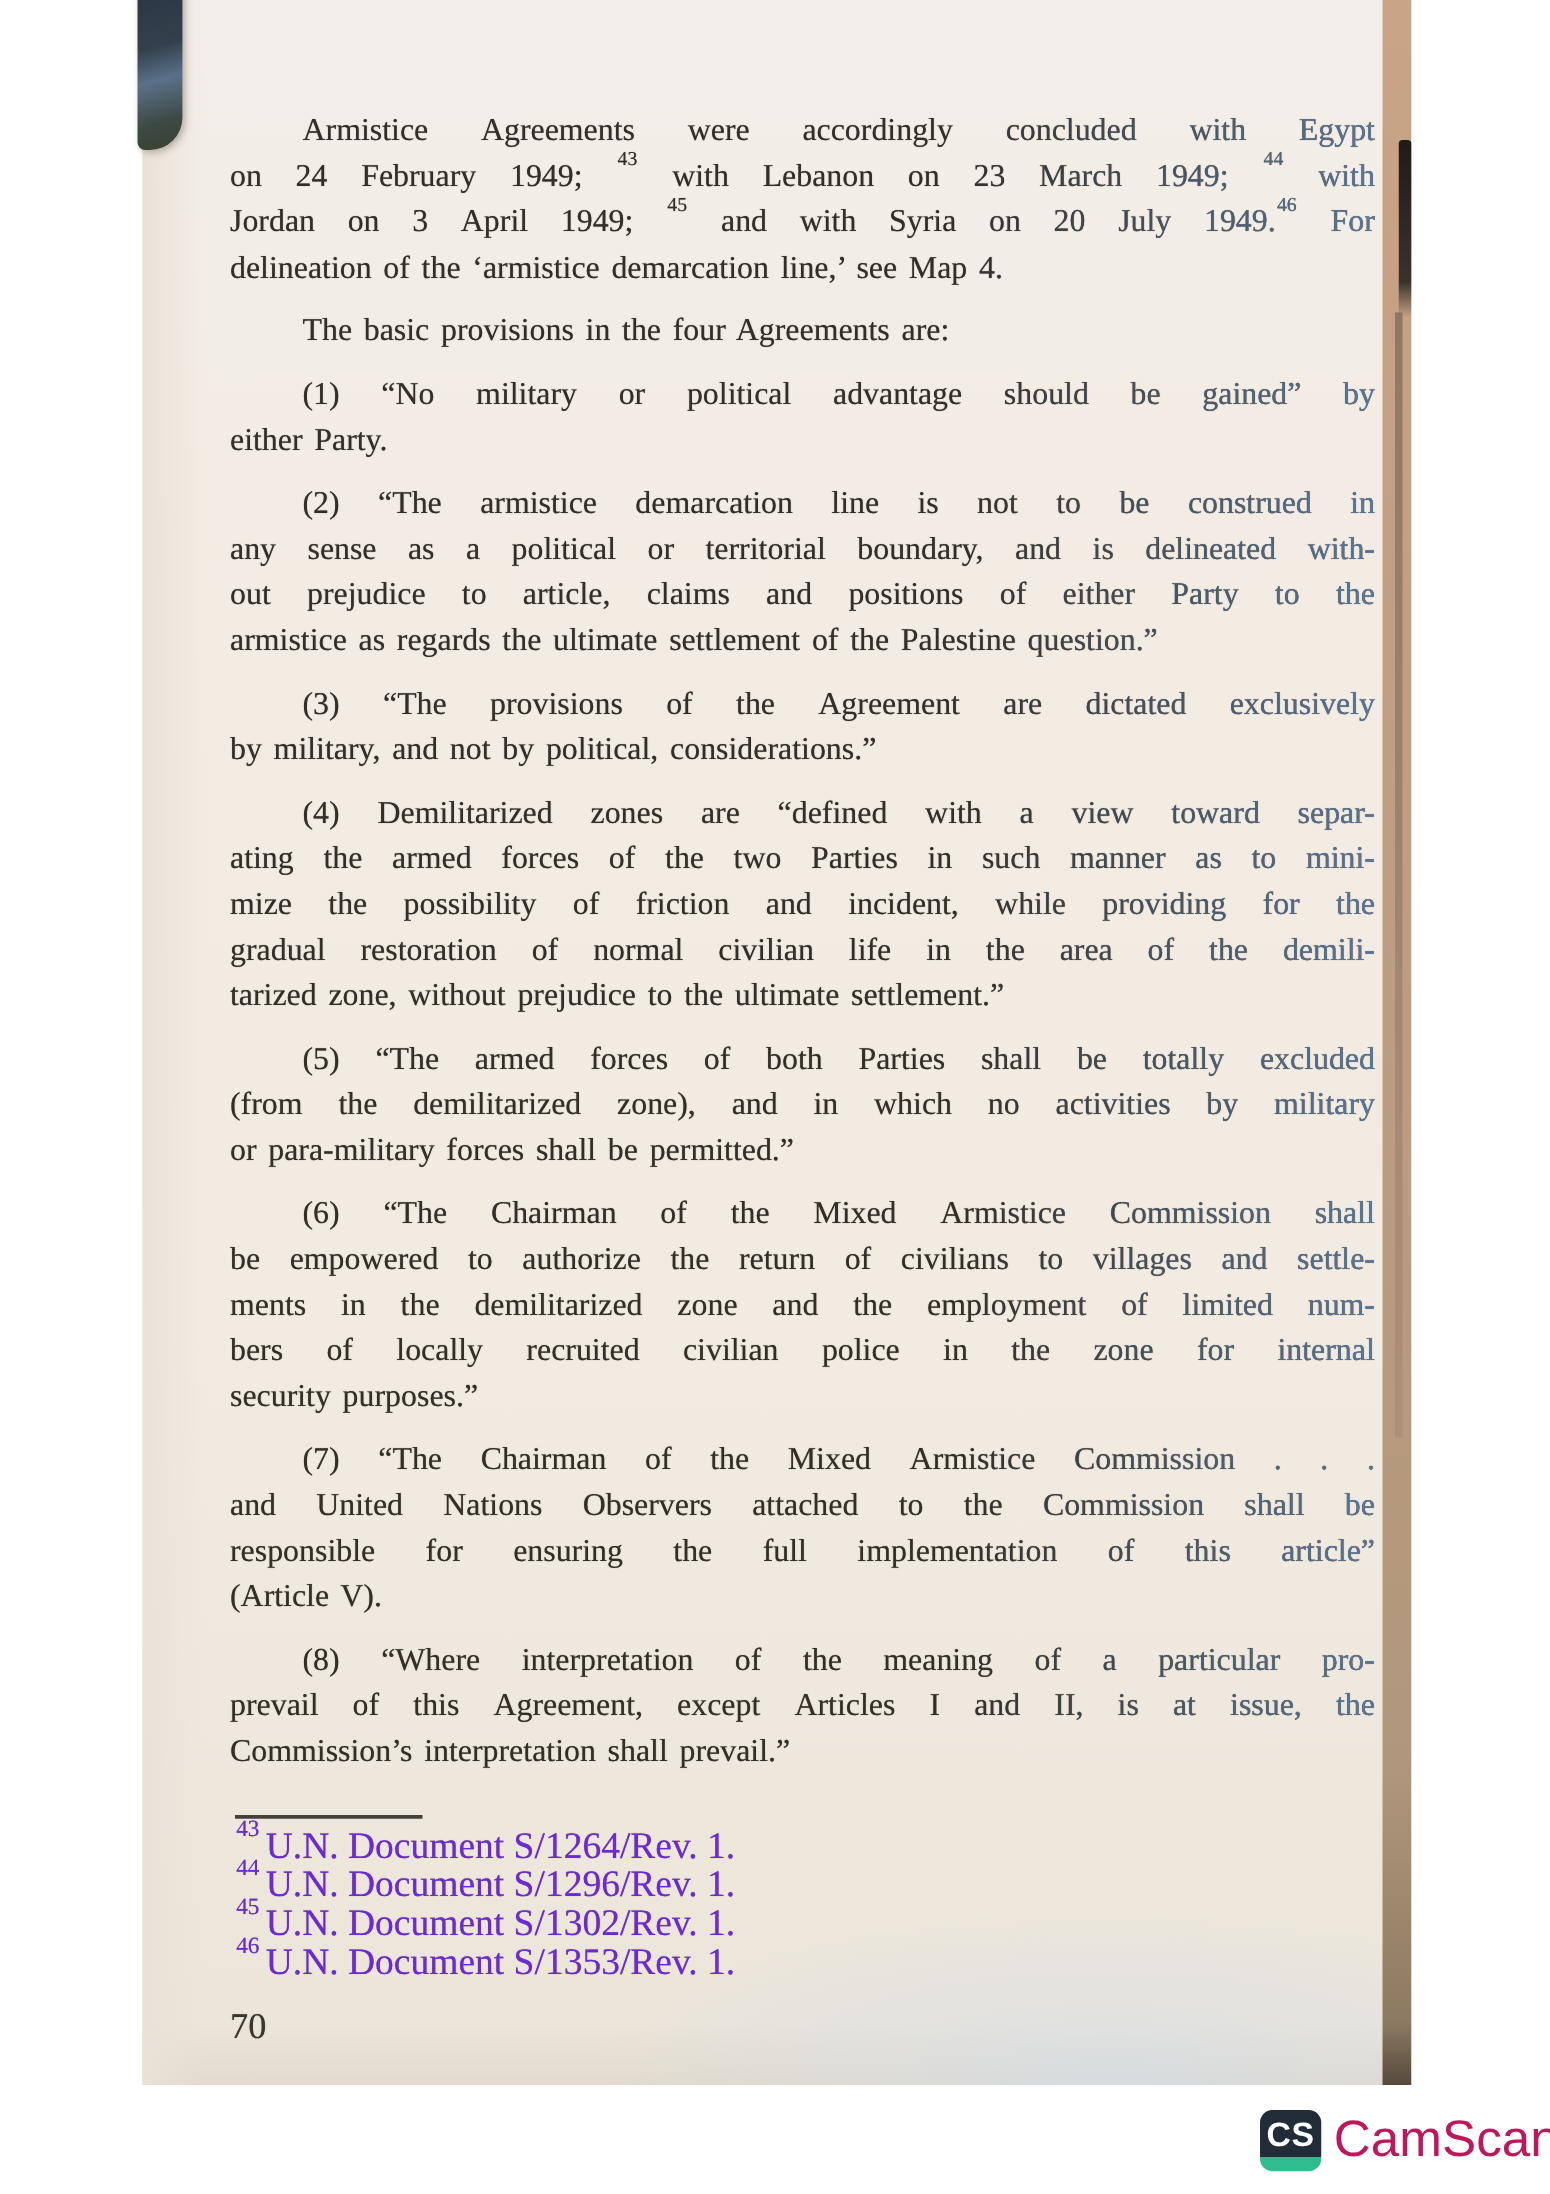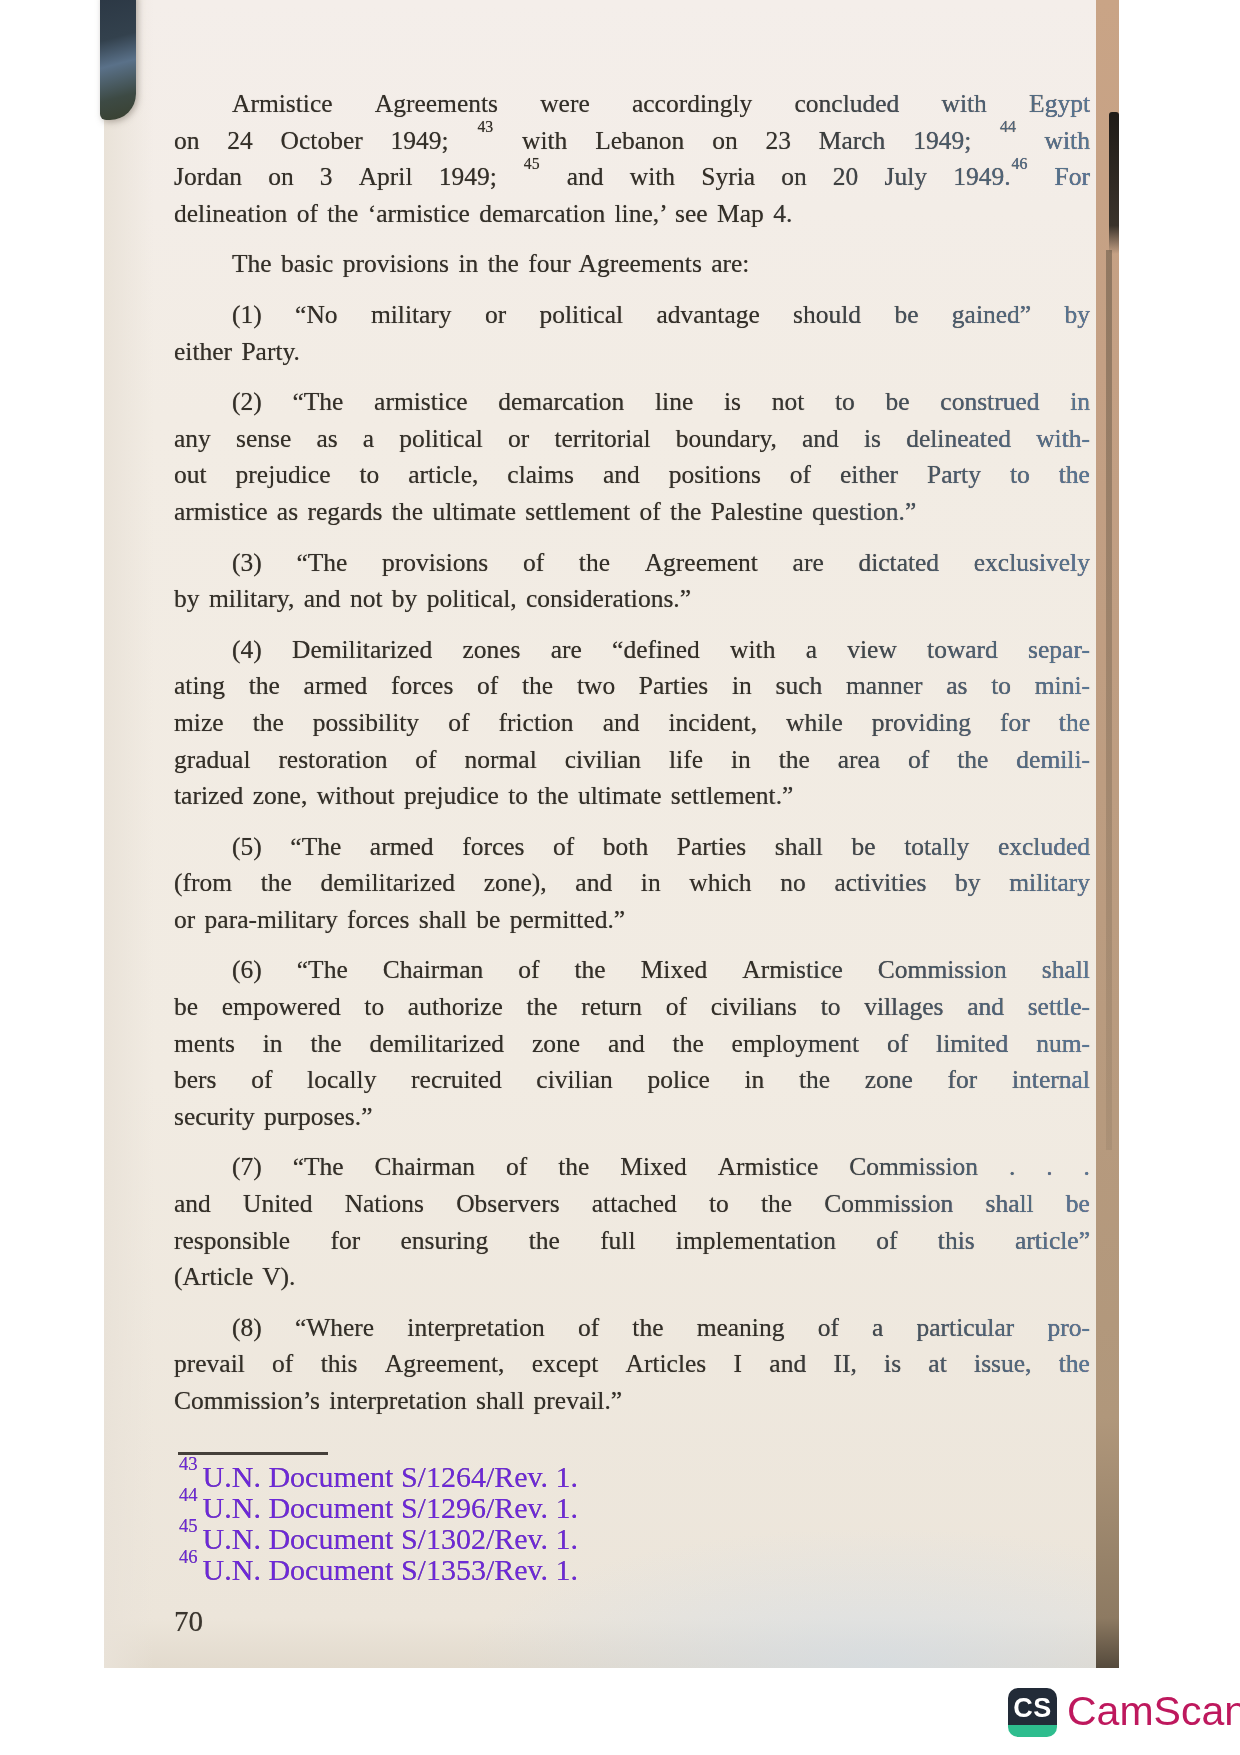--- a/index.html
+++ b/index.html
@@ -4,21 +4,21 @@
 <style>
   html,body{margin:0;padding:0;}
   body{
     width:1240px;height:1755px;
     background:#ffffff;
     position:relative;
     font-family:"Liberation Serif", serif;
     overflow:hidden;
   }
   .photo{
-    position:absolute;left:104px;top:0;width:1015px;height:1668px;
+    position:absolute;left:114px;top:0;width:1015px;height:1668px;
     background:#f1ebe3;
   }
   .paper{
     position:absolute;left:0;top:0;width:992px;height:100%;
     background:
       radial-gradient(60% 12% at 78% 100%, rgba(205,220,236,0.55), rgba(205,220,236,0) 70%),
       linear-gradient(90deg, #e9e2d8 0%, rgba(233,226,216,0) 5%),
       linear-gradient(180deg, #f4eeea 0%, #f2ece4 25%, #f1ebe2 65%, #ece5da 97%, #e2dacd 100%);
   }
   .edge-strip{
@@ -112,21 +112,21 @@
           <span>Agreements</span>
           <span>were</span>
           <span>accordingly</span>
           <span>concluded</span>
           <span>with</span>
           <span>Egypt</span>
         </div>
         <div class="line just">
           <span>on</span>
           <span>24</span>
-          <span>October</span>
+          <span>February</span>
           <span>1949;</span>
           <span><sup>43</sup></span>
           <span>with</span>
           <span>Lebanon</span>
           <span>on</span>
           <span>23</span>
           <span>March</span>
           <span>1949;</span>
           <span><sup>44</sup></span>
           <span>with</span>

